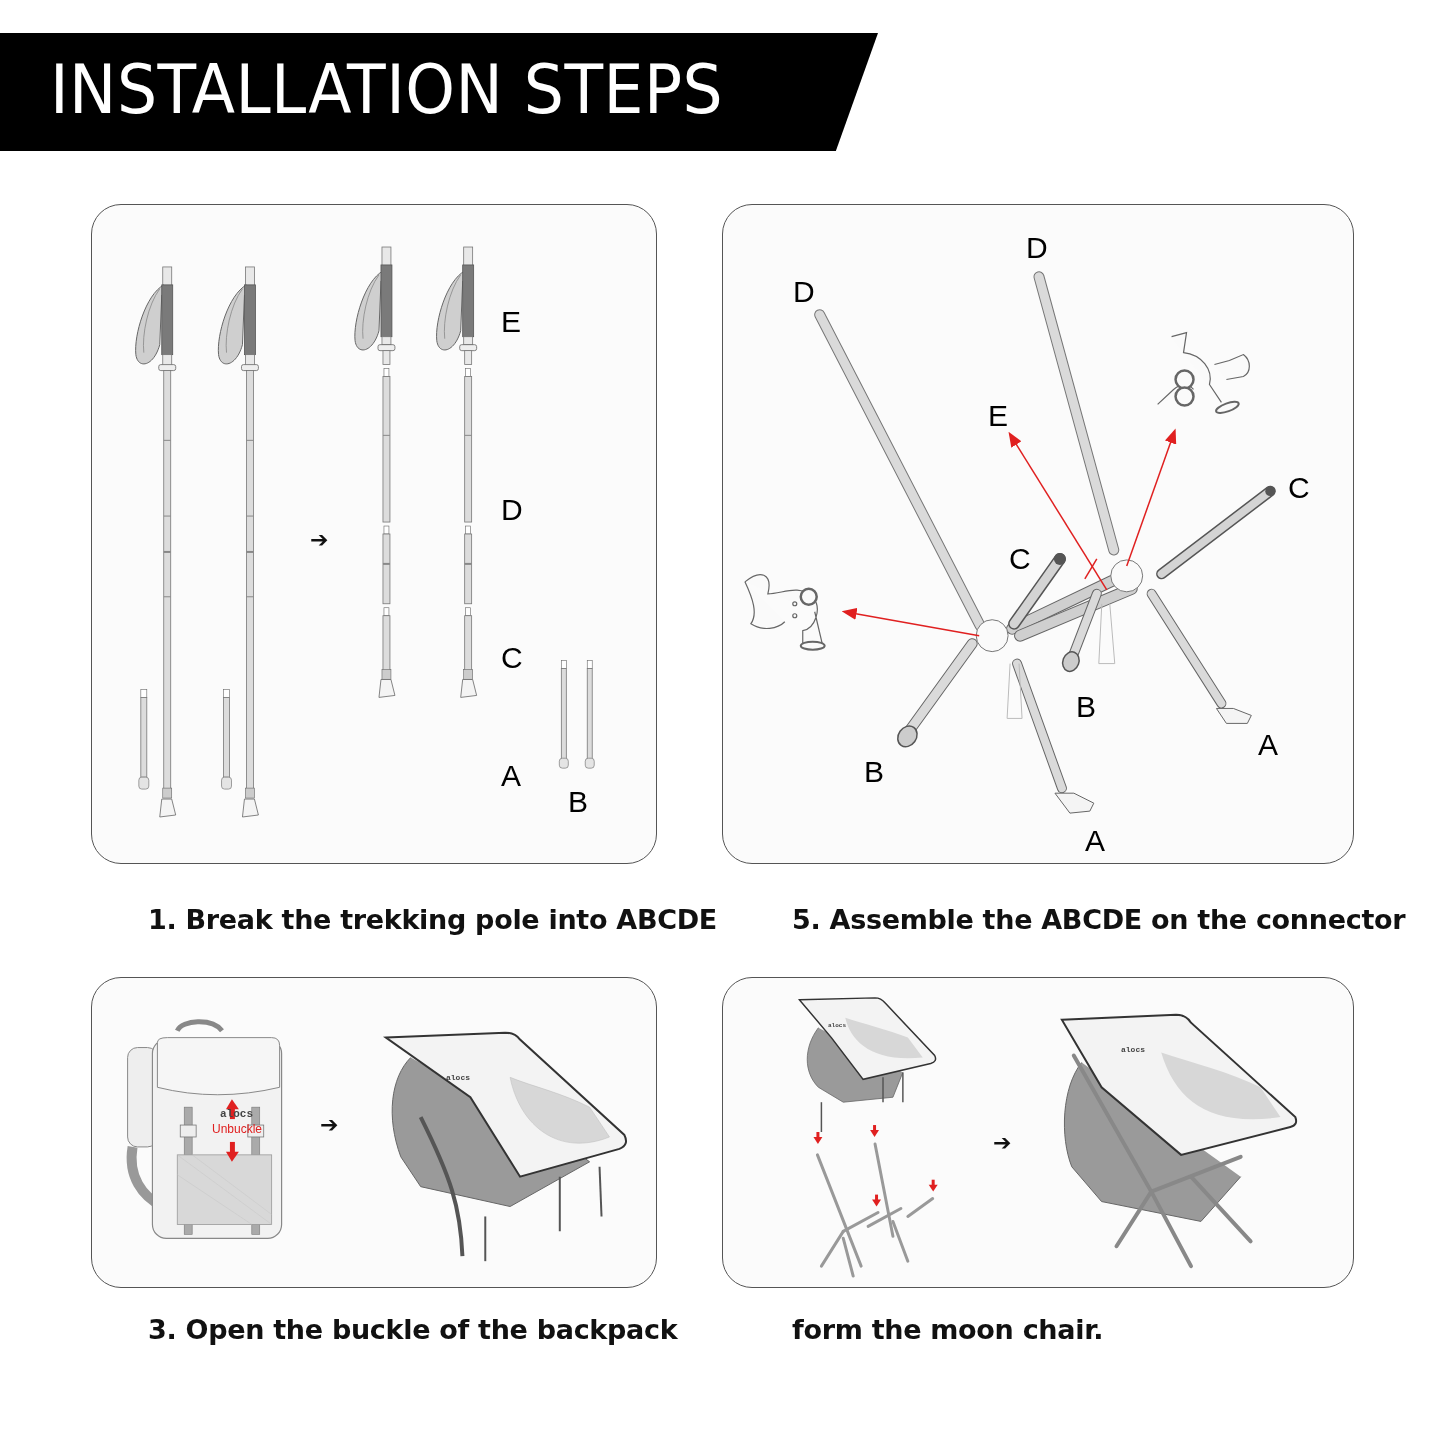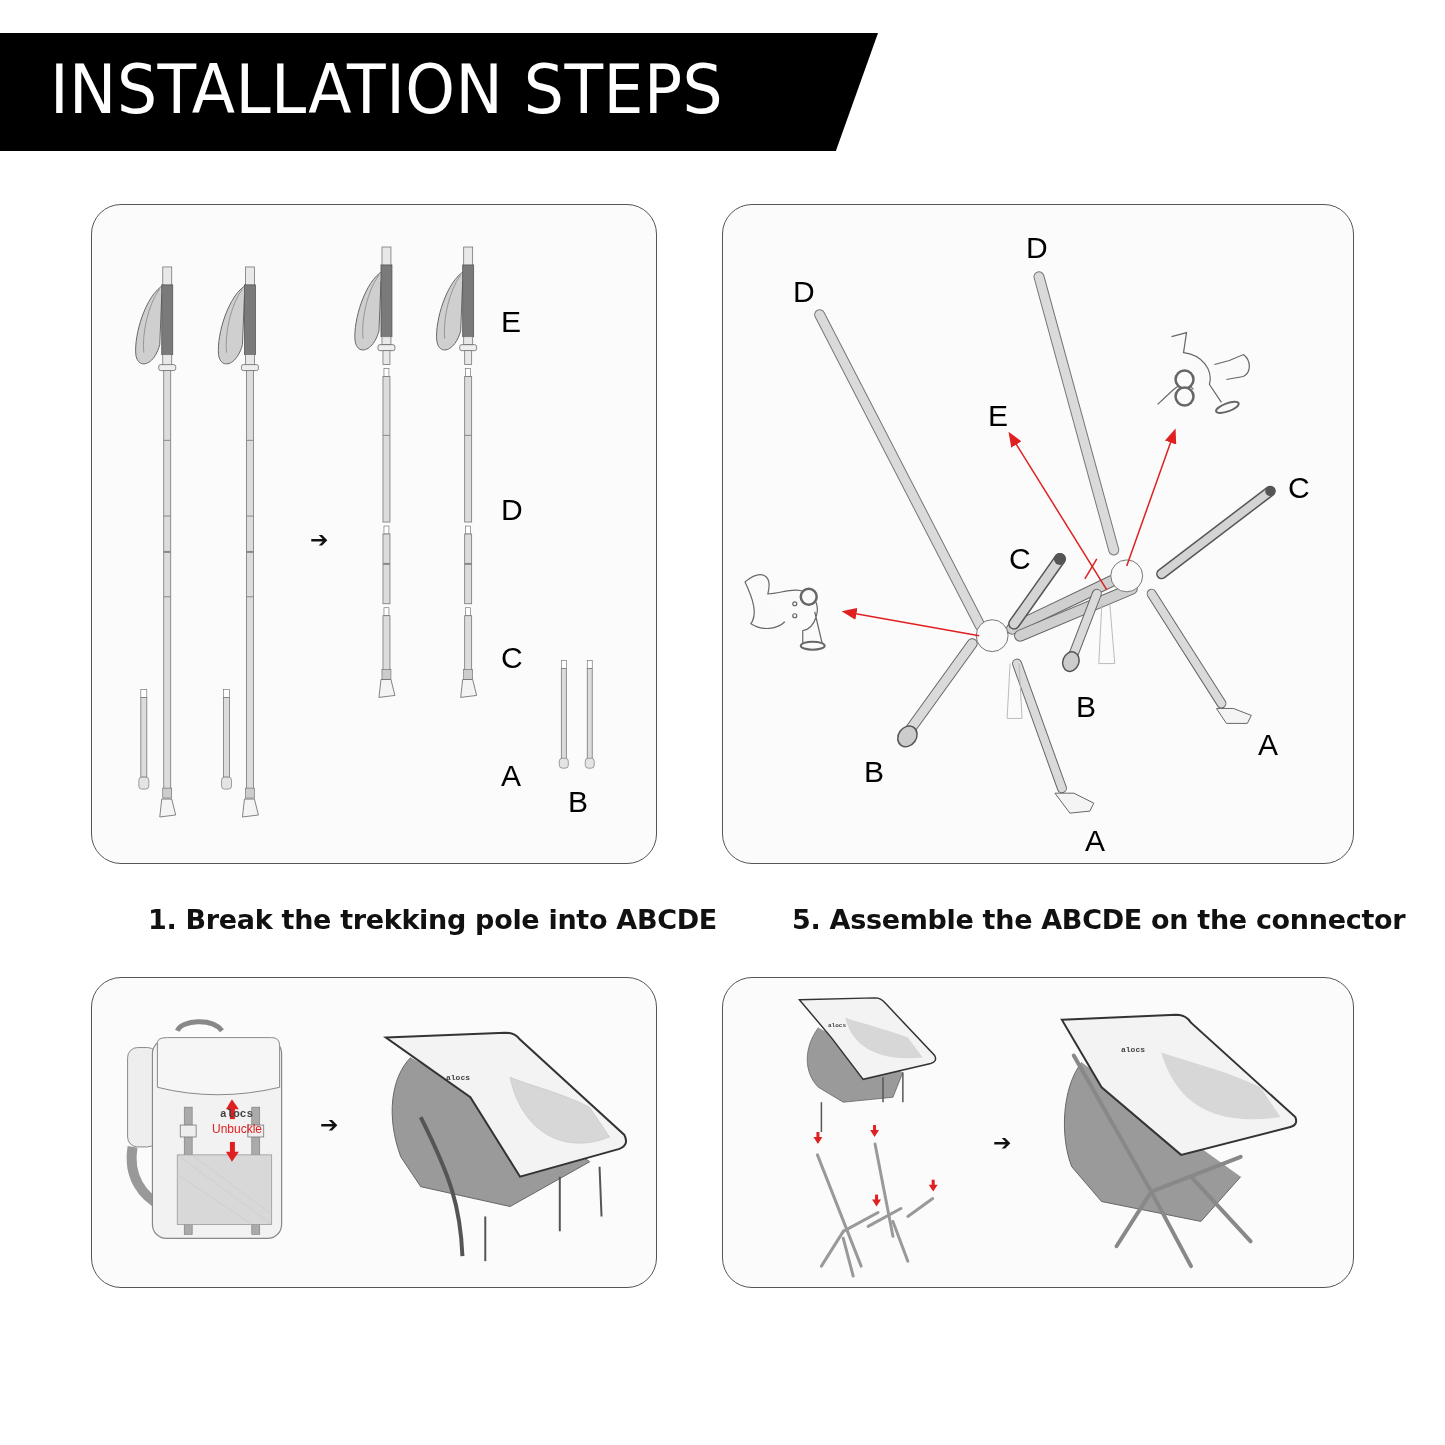--- a/index.html
+++ b/index.html
@@ -271,20 +271,21 @@
       <line x1="470" y1="200" x2="470" y2="255" stroke="#555" stroke-width="2"></line>
       <line x1="395" y1="240" x2="395" y2="285" stroke="#555" stroke-width="2"></line>
     </g>
   </svg>
   <div class="unbuckle" style="left:120px; top:144px;">Unbuckle</div>
   <div class="brand" style="left:128px; top:113px; font-size:11px;">alocs</div>
   <div class="brand" style="left:354px; top:78px; font-size:8px;">alocs</div>
   <div class="arrow-glyph" style="left:228px; top:136px;">➔</div>
 </div>
 <div class="caption" id="c3">
+  <div>3. Open the buckle of the backpack</div>
 </div>
 
 <div class="panel" id="p4">
   <svg viewBox="0 0 632 311">
 
     <g>
       <path d="M95,50 C80,70 80,95 95,110 L120,125 L170,120 L180,95" fill="#9a9a9a" stroke="#666" stroke-width="0.8"></path>
       <path d="M76,22 L152,20 Q158,20 162,25 L212,78 Q215,84 208,86 L140,102 L108,60 Z" fill="#f3f3f3" stroke="#333" stroke-width="1.5"></path>
       <path d="M122,40 C128,65 150,85 200,80 L185,60 C165,52 140,46 122,40 Z" fill="#d7d7d7"></path>
       <line x1="98" y1="125" x2="98" y2="155" stroke="#555" stroke-width="1.5"></line>
@@ -325,13 +326,14 @@
         <line x1="430" y1="215" x2="520" y2="180"></line>
         <line x1="470" y1="200" x2="530" y2="265"></line>
       </g>
     </g>
   </svg>
   <div class="brand" style="left:105px; top:27px; font-size:6px;">alocs</div>
   <div class="brand" style="left:398px; top:50px; font-size:8px;">alocs</div>
   <div class="arrow-glyph" style="left:270px; top:154px;">➔</div>
 </div>
 <div class="caption" id="c4">
+  <div>form the moon chair.</div>
 </div>
 
 </body></html>

